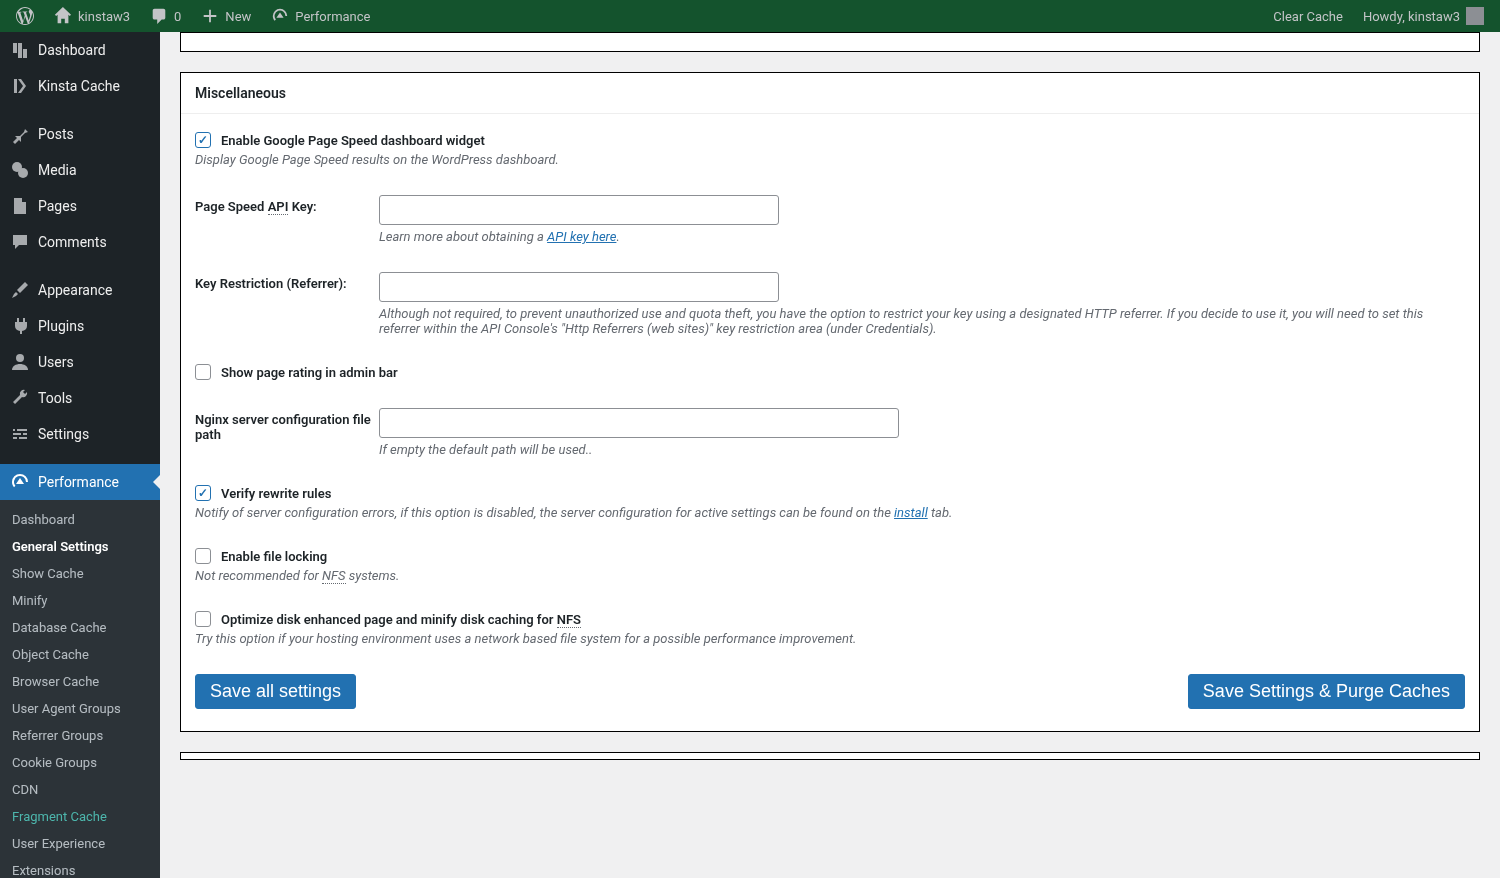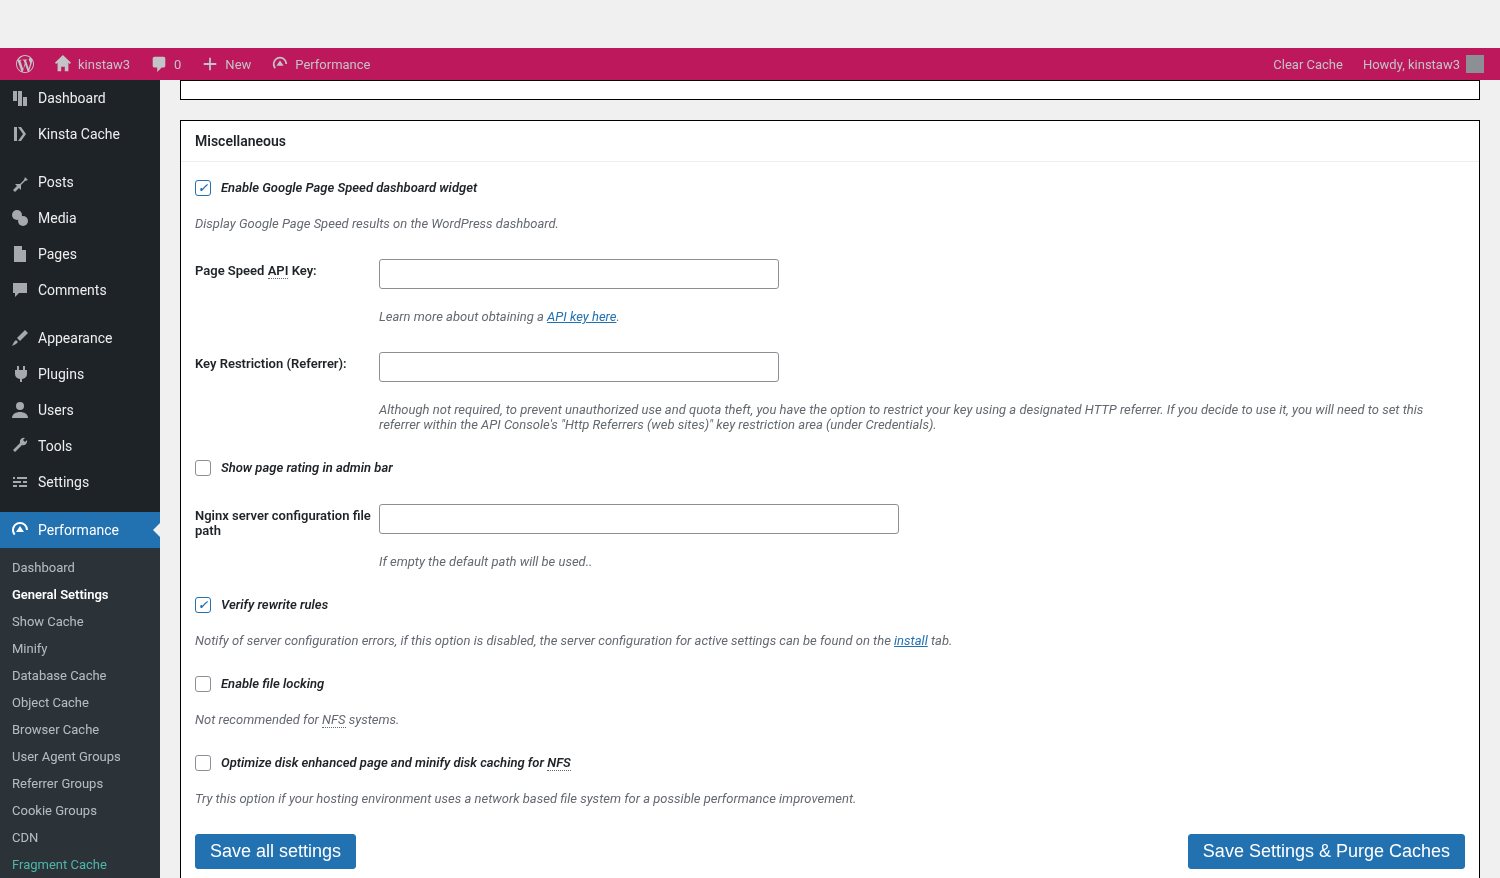--- a/index.html
+++ b/index.html
@@ -1,20 +1,20 @@
 <!DOCTYPE html>
 <html><head>
 <meta charset="utf-8">
 <style>
 * { box-sizing: border-box; margin: 0; padding: 0; }
 body { font-family: -apple-system, BlinkMacSystemFont, "Segoe UI", Roboto, sans-serif; font-size: 13px; background: #f0f0f1; color: #1d2327; }
 a { color: #2271b1; text-decoration: underline; }
 
 
-.adminbar { background: #be185d; color: #c3c4c7; height: 32px; display: flex; align-items: center; justify-content: space-between; padding: 0 8px; font-size: 13px; margin-top: 48px; }
+.adminbar { background: #14532d; color: #c3c4c7; height: 32px; display: flex; align-items: center; justify-content: space-between; padding: 0 8px; font-size: 13px; }
 .adminbar-left, .adminbar-right { display: flex; align-items: center; gap: 4px; }
 .adminbar-item { display: flex; align-items: center; gap: 6px; padding: 0 8px; height: 32px; cursor: pointer; color: #c3c4c7; }
 .adminbar-icon { width: 18px; height: 18px; display: inline-flex; align-items: center; justify-content: center; fill: currentColor; }
 .avatar { width: 18px; height: 18px; background: #8c8f94; display: inline-block; }
 
 
 .wrap { display: flex; min-height: calc(100vh - 32px); }
 
 
 .sidebar { width: 160px; background: #1d2327; color: #c3c4c7; flex-shrink: 0; padding-bottom: 20px; }
@@ -34,23 +34,23 @@
 .content { flex: 1; padding: 0 20px 20px 20px; }
 .panel { background: #fff; border: 1px solid #000000; margin-bottom: 20px; }
 .panel-spacer { height: 18px; }
 .panel-header { padding: 12px 14px; border-bottom: 1px solid #eee; font-weight: 600; font-size: 14px; }
 .panel-body { padding: 18px 14px 22px 14px; }
 
 .field { margin-bottom: 28px; }
 .field-row { display: flex; gap: 4px; align-items: flex-start; }
 .field-label { width: 180px; font-weight: 600; color: #1d2327; padding-top: 4px; }
 .field-control { flex: 1; }
-.field-desc { color: #646970; font-style: italic; margin-top: 20px; font-size: 13px; }
-
-.checkbox-row { display: flex; align-items: flex-start; gap: 10px; font-style: italic; }
+.field-desc { color: #646970; font-style: italic; margin-top: 4px; font-size: 13px; }
+
+.checkbox-row { display: flex; align-items: flex-end; gap: 10px; }
 .checkbox { width: 16px; height: 16px; border: 1px solid #8c8f94; border-radius: 3px; display: inline-flex; align-items: center; justify-content: center; background: #fff; cursor: pointer; }
 .checkbox.checked { border-color: #2271b1; }
 .checkbox.checked::after { content: '✓'; color: #2271b1; font-size: 12px; font-weight: bold; }
 .checkbox-label { font-weight: 600; color: #1d2327; }
 
 input.text-input { height: 30px; border: 1px solid #8c8f94; border-radius: 3px; padding: 0 8px; font-size: 14px; background: #fff; }
 .input-md { width: 400px; }
 .input-lg { width: 520px; }
 
 .dotted { border-bottom: 1px dotted #646970; }

